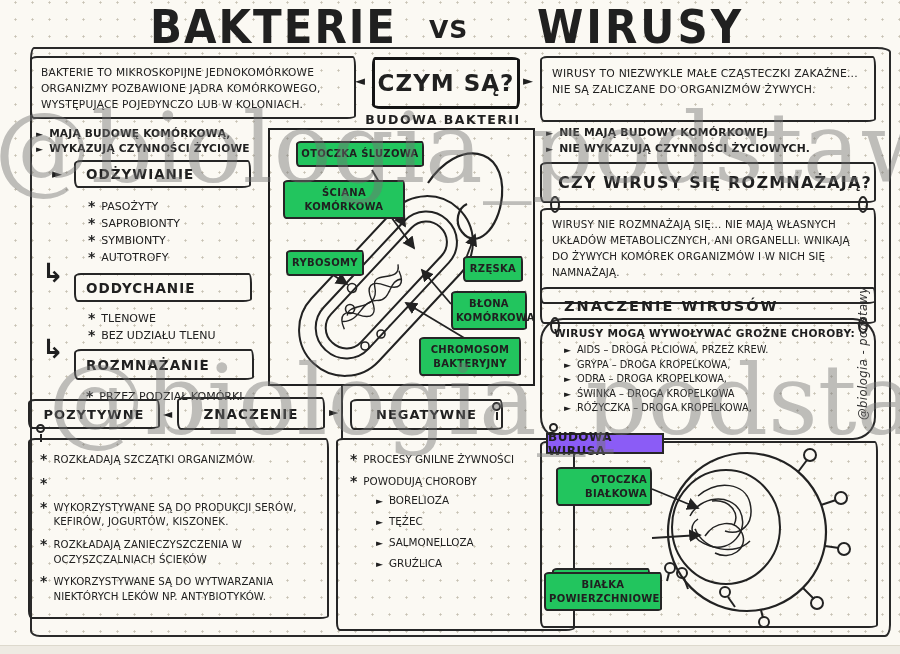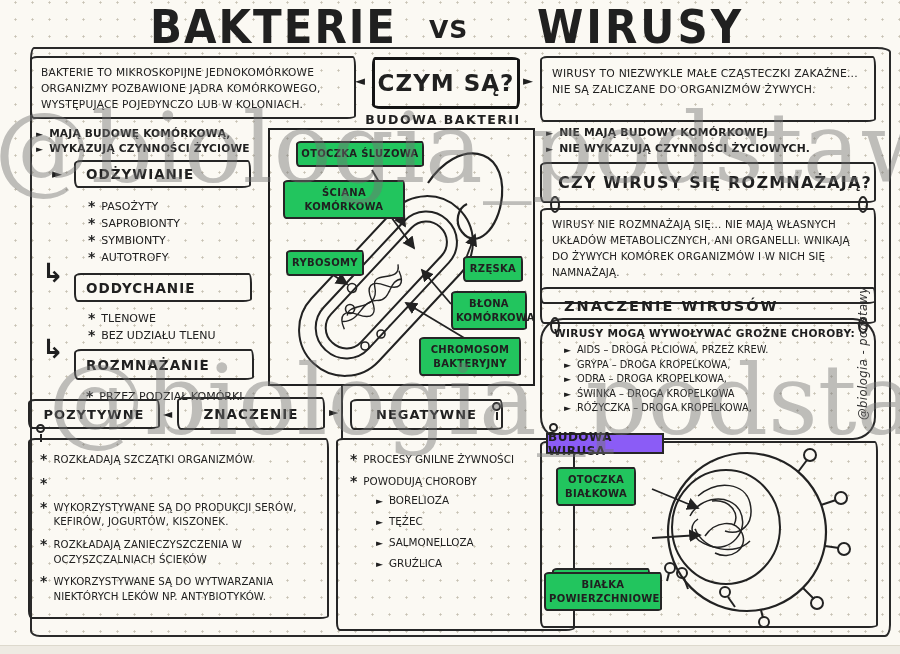--- a/index.html
+++ b/index.html
@@ -96,21 +96,21 @@
   .lbl-rybo    { left:286px; top:250px; width:78px; }
   .lbl-rzeska  { left:463px; top:256px; width:60px; }
   .lbl-blona   { left:451px; top:291px; width:76px; }
   .lbl-chrom   { left:419px; top:337px; width:102px; }
 
   .virus-box { left:540px; top:441px; width:338px; height:187px; }
   .vir-svg { left:540px; top:441px; width:338px; height:187px; }
   .virus-title { position:absolute; left:546px; top:433px; width:118px; height:21px; z-index:21;
     border:2px solid #262626; background:#8b5cf6; display:flex; align-items:center; justify-content:center;
     font-size:12px; font-weight:bold; letter-spacing:0.5px; }
-  .lbl-otoczka-b { left:556px; top:467px; width:80px; }
+  .lbl-otoczka-b { left:556px; top:467px; width:96px;text-align:right; }
   .lbl-kwas      { left:552px; top:520px; width:98px;margin-top:48px; }
   .lbl-bialka    { left:544px; top:572px; width:118px; }
 
   .side-note { position:absolute; left:856px; top:420px; transform:rotate(-90deg); transform-origin:0 0;
     font-size:11.5px; font-style:italic; letter-spacing:0.5px; color:#333; white-space:nowrap; z-index:15; }
 
   .wm { position:absolute; font-family:"DejaVu Serif",serif; font-size:97px; line-height:1;
     color:rgba(115,115,115,0.45); white-space:nowrap; z-index:45; pointer-events:none; }
   .wm1 { left:-6px; top:100px; }
   .wm2 { left:48px; top:352px; }

